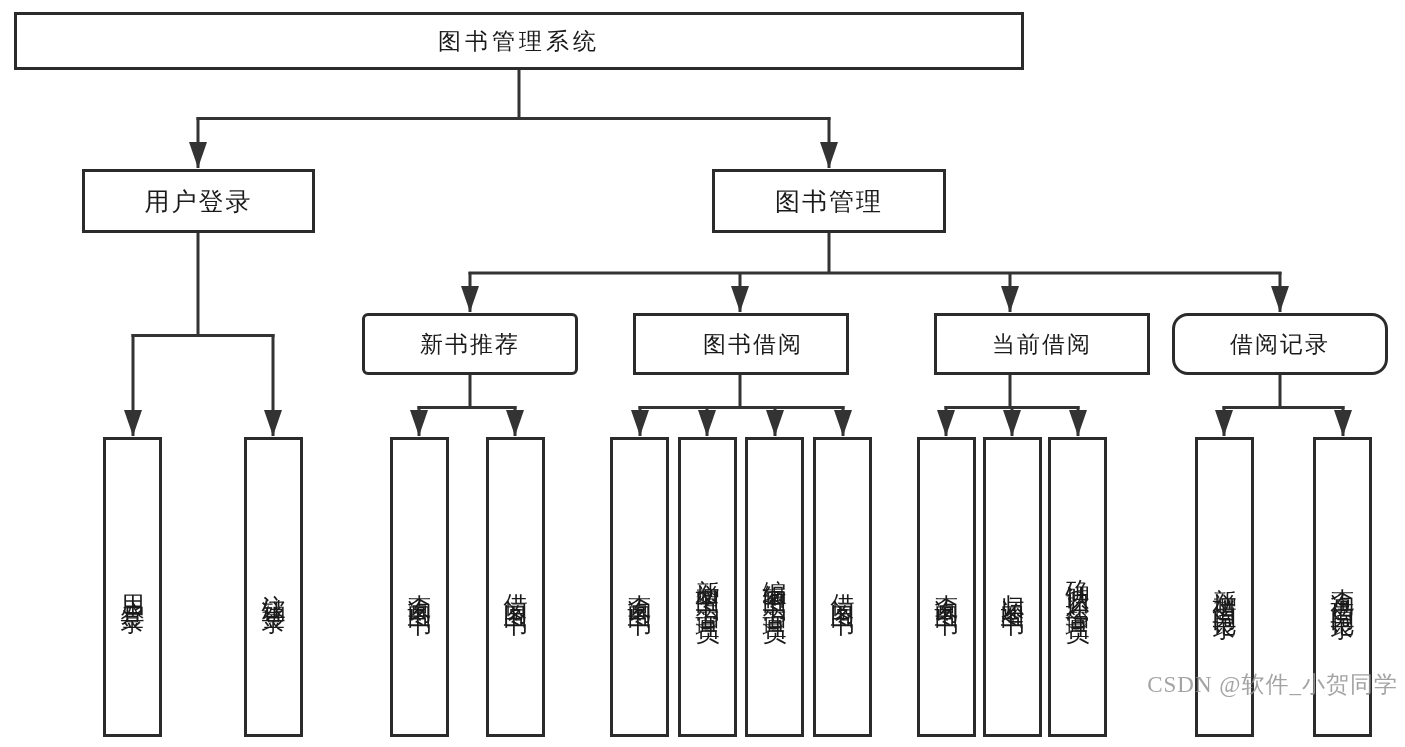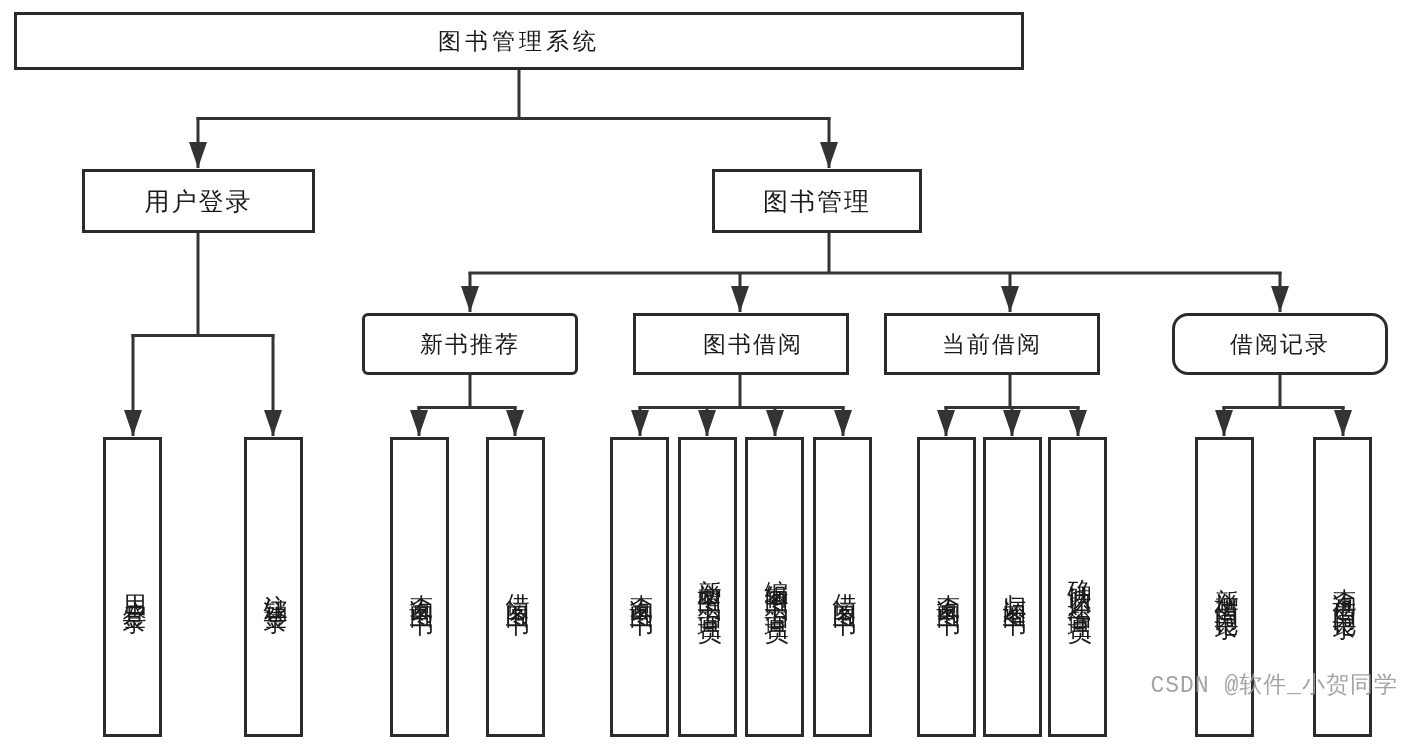--- a/index.html
+++ b/index.html
@@ -1,21 +1,21 @@
 <!DOCTYPE html>
 <html><head>
 <meta charset="utf-8">
 <style>
   html, body { margin: 0; padding: 0; background: #ffffff; }
   #canvas {
     position: relative;
     width: 1405px;
     height: 747px;
     background: #ffffff;
-    font-family: Liberation Mono, monospace;
+    font-family: Liberation Serif, serif;
     color: #1a1a1a;
     overflow: hidden;
   }
   #wires {
     position: absolute;
     left: 0; top: 0;
     z-index: 0;
   }
   #wires line { stroke: #333333; stroke-width: 3; }
   .node {
@@ -106,31 +106,31 @@
     <line x1="1343" y1="406" x2="1343" y2="436" marker-end="url(#ah)"></line>
   </svg>
 
   <div class="node root-node">
     <span>图书管理系统</span>
   </div>
 
   <div class="node l2-node" style="left:82px; width:233px;">
     <span>用户登录</span>
   </div>
-  <div class="node l2-node" style="left:712px; width:210px;">
+  <div class="node l2-node" style="left:712px; width:234px;">
     <span>图书管理</span>
   </div>
 
   <div class="node l3-node" style="left:362px;border-radius:6px;">
     <span>新书推荐</span>
   </div>
   <div class="node l3-node" style="left:633px;padding-left:24px;">
     <span>图书借阅</span>
   </div>
-  <div class="node l3-node" style="left:884px;">
+  <div class="node l3-node" style="left:934px;">
     <span>当前借阅</span>
   </div>
   <div class="node l3-node" style="left:1172px;border-radius:16px;">
     <span>借阅记录</span>
   </div>
 
   <div class="node leaf" style="left:103px;">
     <span>用户登录</span>
   </div>
   <div class="node leaf" style="left:244px;">

